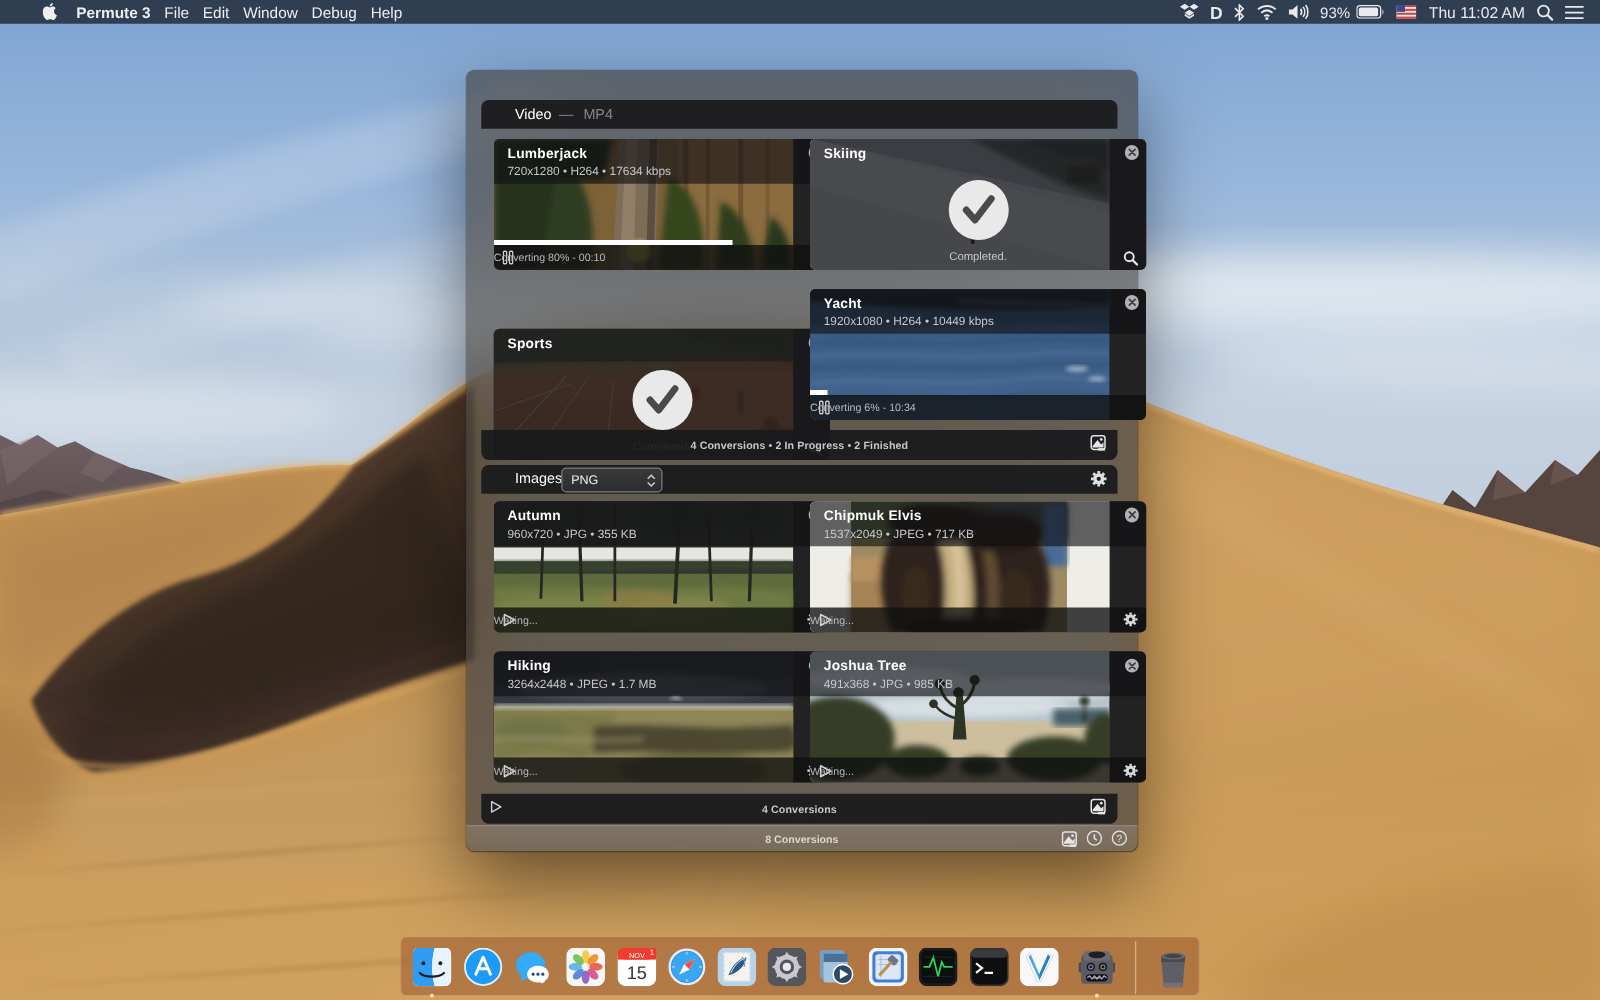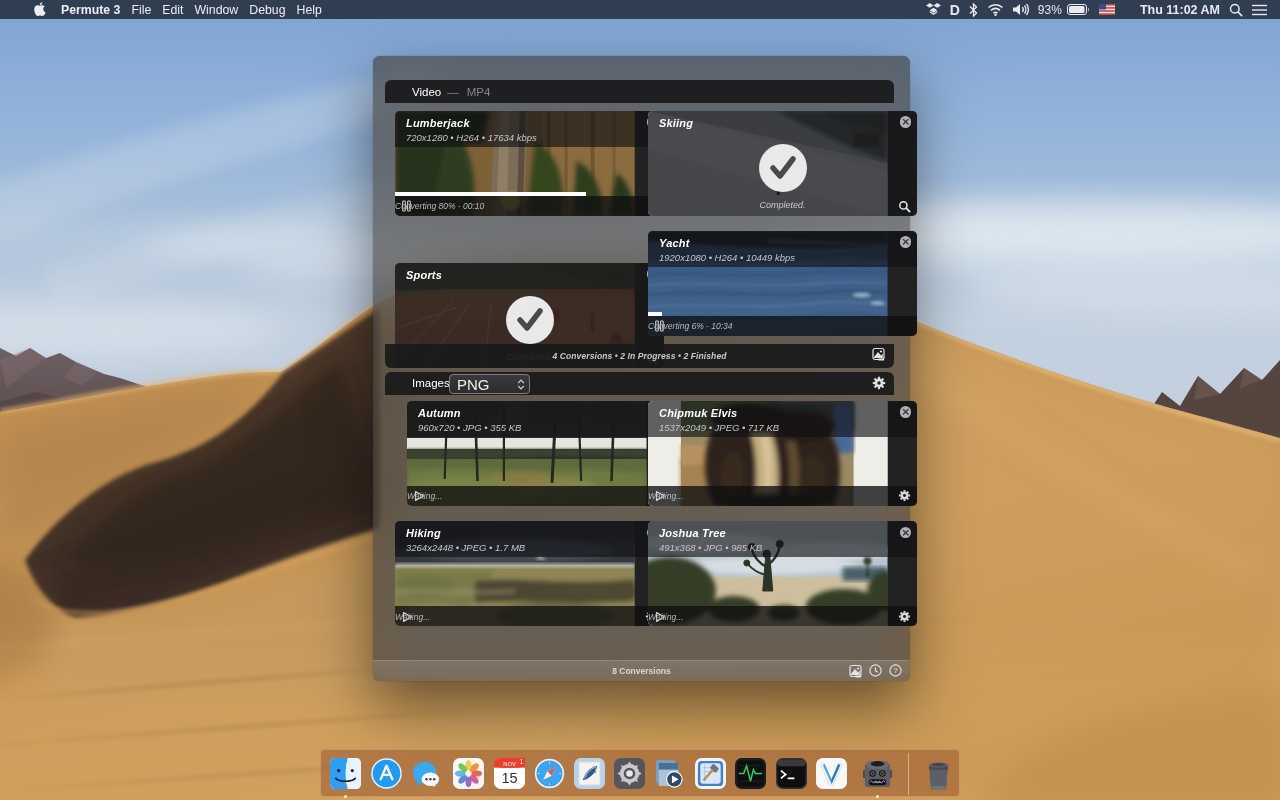--- a/index.html
+++ b/index.html
@@ -12,44 +12,44 @@
 #mright{position:absolute;right:0;top:0;height:19px;display:flex;align-items:center;color:#e8eaee;}
 #mright .ic{margin-right:9px;display:flex;align-items:center;}
 
 #win{position:absolute;left:373px;top:56px;width:537px;height:625px;border-radius:7px;background:rgba(42,40,39,0.54);box-shadow:0 25px 60px rgba(0,0,0,0.5),0 0 1px rgba(0,0,0,0.6);z-index:20;}
 #winblur{position:absolute;inset:0;border-radius:7px;backdrop-filter:blur(26px) saturate(0.35);}
 #titlebar{position:absolute;left:0;top:0;width:100%;height:24px;border-radius:7px 7px 0 0;background:linear-gradient(rgba(170,198,228,0.55),rgba(140,165,195,0.45));box-shadow:inset 0 1px 0 rgba(255,255,255,0.25), inset 0 -1px 0 rgba(20,25,35,0.35);}
 #titlebar .tl{position:absolute;top:7px;width:11px;height:11px;border-radius:50%;}
 #title{position:absolute;top:4.5px;left:0;width:100%;text-align:center;font-size:12.5px;color:#2c3640;}
 .sechead,.secfoot{position:absolute;left:12px;width:509px;background:rgba(26,26,28,0.93);color:#fff;}
 .sechead{height:23px;border-radius:6px 6px 0 0;display:flex;align-items:center;}
-.secfoot{height:24px;border-radius:0 0 6px 6px;display:flex;align-items:center;justify-content:center;font-size:8.5px;font-weight:bold;color:#c9c9cd;letter-spacing:0.1px;font-style:italic;}
+.secfoot{height:24px;border-radius:0 0 6px 6px;display:flex;align-items:center;justify-content:center;font-size:8.5px;font-weight:bold;color:#c9c9cd;letter-spacing:0.1px;}
 .sechead .nm{font-weight:normal;font-size:11.5px;margin-left:27px;}
 .sechead .dash{color:#86868a;margin-left:6px;font-size:11.5px;}
 .sechead .fmt{color:#86868a;margin-left:8px;font-size:11.5px;}
 
-.card{position:absolute;width:269px;height:105px;border-radius:5px;overflow:hidden;background:#222;font-style:italic;}
+.card{position:absolute;width:269px;height:105px;border-radius:5px;overflow:hidden;background:#222;}
 .thumb{position:absolute;inset:0;}
 .topshade{position:absolute;left:0;top:0;right:0;height:36px;background:rgba(16,16,18,0.64);}
 .fullshade{position:absolute;inset:0;background:rgba(22,22,24,0.70);}
 .ctitle{position:absolute;left:11px;top:6px;font-size:11px;font-weight:bold;color:#fff;letter-spacing:0.2px;}
 .csub{position:absolute;left:11px;top:21px;font-size:9.5px;color:#c6c6cb;}
 .close{position:absolute;right:6px;top:5.5px;width:11.5px;height:11.5px;border-radius:50%;background:rgba(205,205,210,0.85);}
 .close svg{position:absolute;inset:0;}
 .bbar{position:absolute;left:0;bottom:0;right:0;height:20px;background:rgba(16,16,17,0.78);}
 .bbar .btext{position:absolute;width:100%;text-align:left;top:5.5px;font-size:8.5px;color:#b9b9bd;}
 .prog{position:absolute;left:0;bottom:20px;height:3.5px;background:#fff;}
 .ccirc{position:absolute;left:50%;top:57px;transform:translate(-50%,-50%);width:48px;height:48px;border-radius:50%;background:#e9e9ea;}
 .cdone{position:absolute;width:100%;text-align:center;bottom:5.5px;font-size:9px;color:#c9c9cd;}
 .mag{position:absolute;right:6px;bottom:3px;}
 .pico{position:absolute;left:7px;bottom:3.5px;}
 .gico{position:absolute;right:6px;bottom:3.5px;}
 
 #dd{position:absolute;left:64px;top:2.5px;width:79px;height:18px;border:1px solid #7e7e82;border-radius:4px;background:linear-gradient(#3a3a3c,#2c2c2e);display:flex;align-items:center;}
-#dd .dtext{font-size:15px;color:#f0f0f0;margin-left:7px;}
+#dd .dtext{font-size:10px;color:#f0f0f0;margin-left:7px;}
 #winfoot{position:absolute;left:0;bottom:0;width:100%;height:21px;border-radius:0 0 7px 7px;background:linear-gradient(rgba(235,235,240,0.16),rgba(200,200,205,0.12));box-shadow:inset 0 1px 0 rgba(255,255,255,0.12);}
 #winfoot .wtext{position:absolute;width:100%;text-align:center;top:6px;font-size:8.5px;font-weight:bold;color:#ddd8d0;}
 
 #dock{position:absolute;left:320px;top:749px;width:640px;height:48px;border-radius:5px;background:rgba(150,73,30,0.45);border:1px solid rgba(255,255,255,0.22);box-sizing:border-box;z-index:30;}
 #dockblur{position:absolute;inset:0;backdrop-filter:blur(18px) saturate(0.9);border-radius:4px;}
 .dicon{position:absolute;top:8px;width:31px;height:31px;}
 .ddot{position:absolute;top:45px;width:3px;height:3px;border-radius:50%;background:#ffe9b0;}
 .dsep{position:absolute;left:587px;top:3px;width:1px;height:42px;background:rgba(255,245,230,0.45);}
 svg{display:block;}
 </style></head>
@@ -220,21 +220,21 @@
             <rect width="16" height="11" fill="#e8e8e8"></rect>
             <g fill="#c44">
               <rect y="0" width="16" height="1.6"></rect>
               <rect y="3.1" width="16" height="1.6"></rect>
               <rect y="6.2" width="16" height="1.6"></rect>
               <rect y="9.3" width="16" height="1.7"></rect>
             </g>
             <rect width="7" height="5.5" fill="#3a4a8c"></rect>
           </svg>
         </span>
-        <span class="ic" style="font-size:12.5px;margin-left:16px;font-weight:bold;">Thu 11:02 AM</span>
+        <span class="ic" style="font-size:12.5px;margin-left:1px;">Thu 11:02 AM</span>
         <span class="ic">
           <svg width="14" height="14" viewBox="0 0 14 14">
             <circle cx="5.8" cy="5.8" r="4.3" fill="none" stroke="#e8eaee" stroke-width="1.5"></circle>
             <line x1="9" y1="9" x2="12.7" y2="12.7" stroke="#e8eaee" stroke-width="1.7" stroke-linecap="round"></line>
           </svg>
         </span>
         <span class="ic" style="margin-right:13px;">
           <svg width="15" height="12" viewBox="0 0 15 12">
             <g stroke="#e8eaee" stroke-width="1.4">
               <line x1="0" y1="1.5" x2="15" y2="1.5"></line>
@@ -458,21 +458,21 @@
                 <line x1="9.8" y1="9.8" x2="11.4" y2="11.4"></line>
                 <line x1="2.6" y1="11.4" x2="4.2" y2="9.8"></line>
                 <line x1="9.8" y1="4.2" x2="11.4" y2="2.6"></line>
               </g>
               <circle cx="7" cy="7" r="1.7" fill="#222"></circle>
             </g>
           </svg>
         </div>
  </div>
  <div id="icards">
-        <div class="card" style="left:22px;top:344.5px;margin-left:12px;">
+        <div class="card" style="left:22px;top:344.5px;">
           <svg class="thumb" width="239.5" height="105" viewBox="0 0 240 105" preserveAspectRatio="none">
 <rect width="240" height="105" fill="#30342e"></rect>
 <rect x="0" y="37" width="240" height="11" fill="#e6e5e0"></rect>
 <path d="M0,48 H240 V56 C160,52 80,58 0,60 Z" fill="#39432d" filter="url(#cb2)"></path>
 <path d="M0,58 H240 V105 H0 Z" fill="#5f6b3c"></path>
 <g filter="url(#cb3)">
 <path d="M0,70 C60,64 120,74 180,68 L240,72 L240,105 L0,105 Z" fill="#6e7a42"></path>
 <ellipse cx="60" cy="92" rx="70" ry="16" fill="#7d8549" opacity="0.8"></ellipse>
 <ellipse cx="150" cy="86" rx="40" ry="10" fill="#8a8a50" opacity="0.7"></ellipse>
 <ellipse cx="115" cy="78" rx="30" ry="8" fill="#937b43" opacity="0.6"></ellipse>
@@ -688,20 +688,32 @@
               </g>
             </svg>
           </div>
           <div class="close">
             <svg viewBox="0 0 12 12">
               <path d="M3.6,3.6 L8.4,8.4 M8.4,3.6 L3.6,8.4" stroke="#3c3c3e" stroke-width="1.4" stroke-linecap="round"></path>
             </svg>
           </div>
         </div>
       </div>
+ <div class="secfoot" style="top:579px;">4 Conversions<div style="position:absolute;left:7px;top:4.5px;">
+          <svg width="10" height="11" viewBox="0 0 10 11">
+            <path d="M1.3,1.3 L8.7,5.5 L1.3,9.7 Z" fill="none" stroke="#d2d2d5" stroke-width="1.1" stroke-linejoin="round"></path>
+          </svg>
+        </div><div style="position:absolute;right:9px;top:3px;">
+          <svg width="13" height="14" viewBox="0 0 13 14">
+            <rect x="1" y="1.5" width="11" height="11" rx="2" fill="none" stroke="#e4e4e6" stroke-width="1.2"></rect>
+            <path d="M2,10 L6,5 L9,8.5 L10.8,6.8 L10.8,11 L2,11 Z" fill="#e4e4e6"></path>
+            <rect x="6.5" y="11.5" width="5.5" height="2" fill="#e4e4e6"></rect>
+            <circle cx="9" cy="4.5" r="1.1" fill="#e4e4e6"></circle>
+          </svg>
+        </div></div>
  <div id="winfoot">
         <div class="wtext">8 Conversions</div>
         <div style="position:absolute;right:48px;top:3.5px;">
           <svg width="13" height="14" viewBox="0 0 13 14">
             <rect x="1" y="1.5" width="11" height="11" rx="2" fill="none" stroke="#e4e4e6" stroke-width="1.2"></rect>
             <path d="M2,10 L6,5 L9,8.5 L10.8,6.8 L10.8,11 L2,11 Z" fill="#e4e4e6"></path>
             <rect x="6.5" y="11.5" width="5.5" height="2" fill="#e4e4e6"></rect>
             <circle cx="9" cy="4.5" r="1.1" fill="#e4e4e6"></circle>
           </svg>
         </div>

